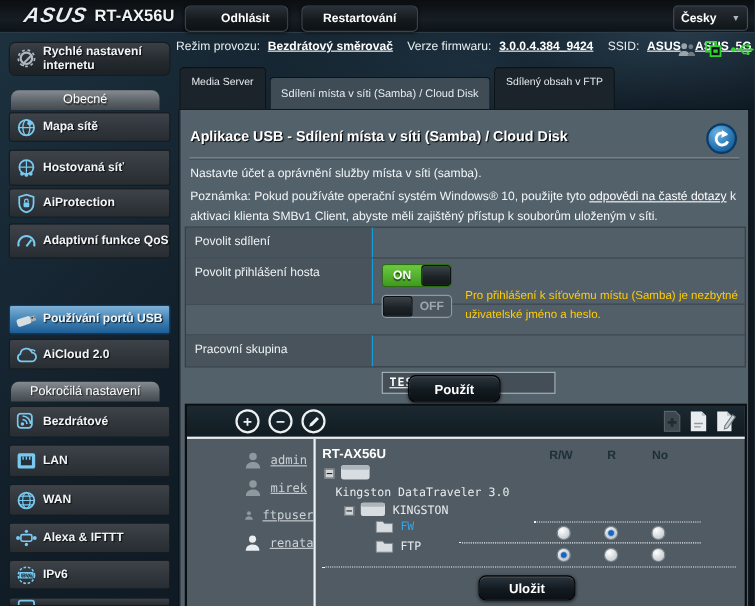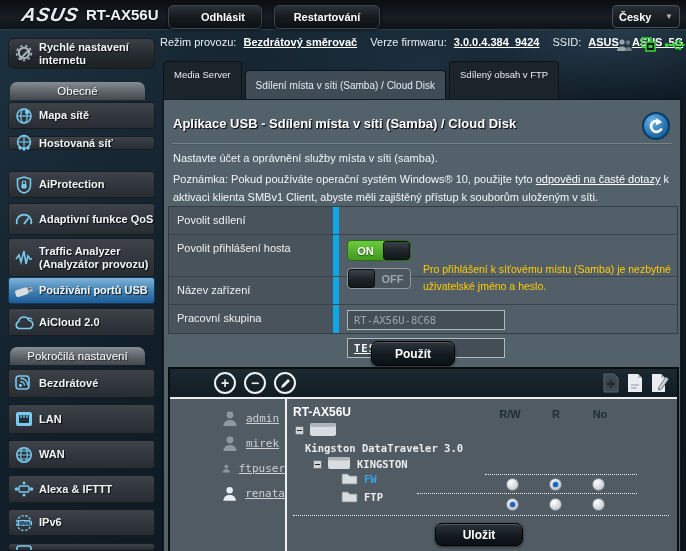--- a/index.html
+++ b/index.html
@@ -73,21 +73,21 @@
   .prule { position:absolute; left:8px; top:43px; width:500px; height:2px;
     background:linear-gradient(#8b969e,#39434b); }
   .pdesc { position:absolute; left:9px; top:52px; font-size:11px; color:#f2f5f7; }
   .pnote { position:absolute; left:9px; top:71px; width:502px; font-size:11px; color:#f2f5f7; line-height:1.6; }
   .pnote a { color:#fff; text-decoration:underline; cursor:pointer; }
   
   .ftable { position:absolute; left:4px; top:106px; width:510px; border:1px solid #333c43;
     background:#535f68; }
   .frow { display:flex; border-bottom:1px solid #3a444c; }
   .frow:last-child { border-bottom:none; }
-  .flabel { width:170px; flex:0 0 170px; background:#48535c; border-right:6px solid #0ea5e9;
+  .flabel { width:170px; flex:0 0 170px; background:#48535c; border-right:1px solid #0ea5e9;
     font-size:11px; color:#eef2f4; padding:7px 0 0 8px; }
   .fval { flex:1; padding:4px 8px; display:flex; align-items:center; gap:12px;margin-top:39px; }
   .r1 { height:28px; } .r2 { height:42px; } .r3 { height:28px; } .r4 { height:28px; }
   .toggle { width:64px; height:21px; border-radius:4px; display:flex; cursor:pointer; overflow:hidden; flex:0 0 64px; }
   .toggle.on  { background:linear-gradient(#6cc93e,#3f9a1f); border:1px solid #2c6d14; }
   .toggle.on .tlab { flex:1; color:#fff; font-weight:bold; font-size:11px; text-align:center; line-height:20px; text-shadow:0 1px 1px #1c4d0a; }
   .toggle .knob { width:27px; background:linear-gradient(#3a4349,#1b2125 60%,#13181c); border-radius:3px; border:1px solid #0c0f12; }
   .toggle.off { background:#4b565f; border:1px solid #8f9aa2; }
   .toggle.off .tlab { flex:1; color:#9ba6ad; font-weight:bold; font-size:11px; text-align:center; line-height:20px; }
   .hint { font-size:10.5px; color:#ffcc00; line-height:1.65; width:280px; }
@@ -108,21 +108,21 @@
     color:#eef1f3; font-size:14px; font-weight:bold; line-height:1; background:transparent; }
   .tb-left { display:flex; margin-left:44px; }
   .tb-right { display:flex; margin-left:auto; margin-right:8px; gap:8px; align-items:center; }
   .tb-right svg { cursor:pointer; display:block; }
   .sharebody { flex:1; display:flex; }
   .userpanel { width:117px; flex:0 0 117px; border-right:2px solid #eef1f3; padding-top:7px; }
   .urow { display:flex; align-items:center; gap:8px; padding:2px 0 2px 10px; height:25px; cursor:pointer;margin-left:42px; }
   .uname { font-family:"DejaVu Sans Mono", monospace; font-size:11px; color:#ccd2d6; text-decoration:underline; }
   .treepanel { position:relative; flex:1; }
   .devname { position:absolute; left:6px; top:6px; font-size:12px; font-weight:bold; color:#fff; }
-  .mono { font-family:"DejaVu Sans Mono", monospace; font-size:10.5px; color:#e9edef;font-weight:bold; }
+  .mono { font-family:"DejaVu Sans Mono", monospace; font-size:10.5px; color:#e9edef; }
   .expander { position:absolute; width:9px; height:9px; background:#cfd4d8; border:1px solid #6b7378;
     display:flex; align-items:center; justify-content:center; cursor:pointer; }
   .expander::after { content:""; width:5px; height:1px; background:#222; }
   .treelabel { position:absolute; cursor:pointer; }
   .treelabel.sel { color:#34a5e8; }
   .colhdr { position:absolute; width:40px; text-align:center; font-size:11px; font-weight:bold; color:#1d2e39; }
   .dots { position:absolute; height:1px; border-top:1px dotted #eef1f3; }
   .radio { position:absolute; width:13px; height:13px; border-radius:50%;
     background:radial-gradient(circle at 35% 30%, #ffffff, #c9cfd4 70%, #9aa2a8);
     border:1px solid #7d868d; cursor:pointer; }
@@ -201,21 +201,21 @@
       <svg width="18" height="18" viewBox="0 0 18 18">
           <circle cx="9" cy="9" r="7" fill="none" stroke="#79c9f0" stroke-width="1.6"></circle>
           <ellipse cx="9" cy="9" rx="3.2" ry="7" fill="none" stroke="#79c9f0" stroke-width="1.2"></ellipse>
           <path d="M2 9h14" stroke="#79c9f0" stroke-width="1.2"></path>
           <circle cx="12" cy="5" r="2.2" fill="#79c9f0"></circle>
         </svg>
     </span>
     <span>Mapa sítě</span>
   </div>
 
-  <div class="sidebar-item" style="top:136px;height:14px;">
+  <div class="sidebar-item" style="top:136px;height:33px;">
     <span class="ic">
       <svg width="18" height="18" viewBox="0 0 18 18">
           <circle cx="9" cy="8" r="6.4" fill="none" stroke="#79c9f0" stroke-width="1.6"></circle>
           <path d="M3 8h12M9 1.8v12.4" stroke="#79c9f0" stroke-width="1.1"></path>
           <circle cx="5" cy="14" r="1.7" fill="#79c9f0"></circle>
           <circle cx="9" cy="15" r="1.7" fill="#79c9f0"></circle>
           <circle cx="13" cy="14" r="1.7" fill="#79c9f0"></circle>
         </svg>
     </span>
     <span>Hostovaná síť</span>
@@ -235,28 +235,20 @@
   <div class="sidebar-item" style="top:203px;height:32px;">
     <span class="ic">
       <svg width="18" height="16" viewBox="0 0 18 16">
           <path d="M2 13a7.3 7.3 0 1 1 14 0" fill="none" stroke="#79c9f0" stroke-width="1.8"></path>
           <path d="M9 13 13.5 7" stroke="#79c9f0" stroke-width="1.8"></path>
         </svg>
     </span>
     <span>Adaptivní funkce QoS</span>
   </div>
 
-  <div class="sidebar-item" style="top:238px;height:39px;">
-    <span class="ic">
-      <svg width="18" height="16" viewBox="0 0 18 16">
-          <path d="M1 9l3-4 2 7 3-11 2 13 2-8 2 3h2" fill="none" stroke="#79c9f0" stroke-width="1.6"></path>
-        </svg>
-    </span>
-    <span>Traffic Analyzer (Analyzátor provozu)</span>
-  </div>
 
   <div class="sidebar-item active" style="top:277px;height:27px;">
     <span class="ic">
       <svg width="20" height="14" viewBox="0 0 20 14">
           <g transform="rotate(-18 10 7)">
             <rect x="1" y="4" width="13" height="7" rx="2" fill="#d7dde1"></rect>
             <rect x="14" y="5.2" width="4.5" height="4.6" fill="#aab3b9"></rect>
             <rect x="15" y="6.2" width="1.4" height="1" fill="#4c5archive"></rect>
             <rect x="15" y="6.3" width="1.3" height="1" fill="#556066"></rect>
             <rect x="17" y="6.3" width="1.3" height="1" fill="#556066"></rect>
@@ -375,21 +367,20 @@
         <div class="flabel">Povolit přihlášení hosta</div>
         <div class="fval">
           <div class="toggle off">
             <span class="knob"></span>
             <span class="tlab">OFF</span>
           </div>
           <div class="hint">Pro přihlášení k síťovému místu (Samba) je nezbytné uživatelské jméno a heslo.</div>
         </div>
       </div>
       <div class="frow r3">
-        <div class="flabel">Název zařízení</div>
         <div class="fval">
           <div class="tinput" style="line-height:18px;">RT-AX56U-8C68</div>
         </div>
       </div>
       <div class="frow r4">
         <div class="flabel">Pracovní skupina</div>
         <div class="fval">
           <div class="tinput strong" style="line-height:18px;text-decoration:underline;">TESTOVACI</div>
         </div>
       </div>

